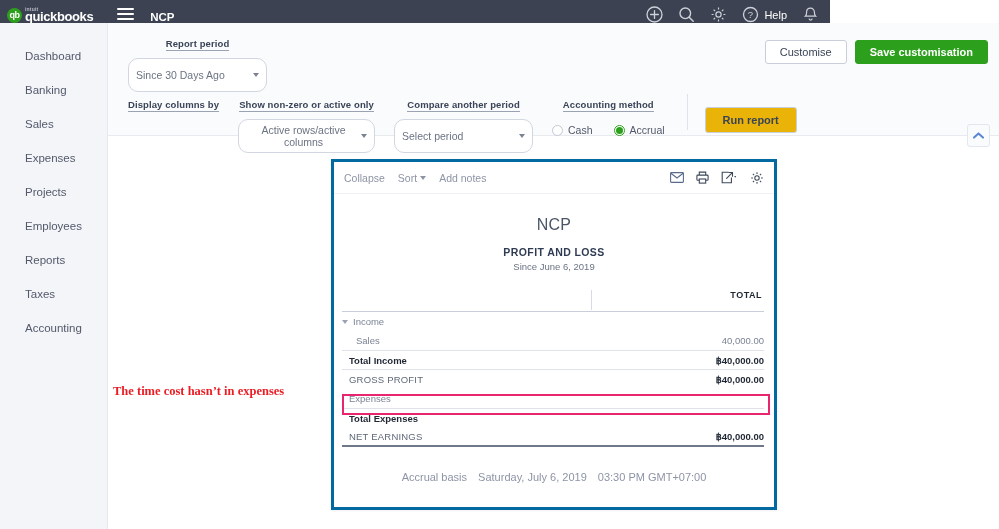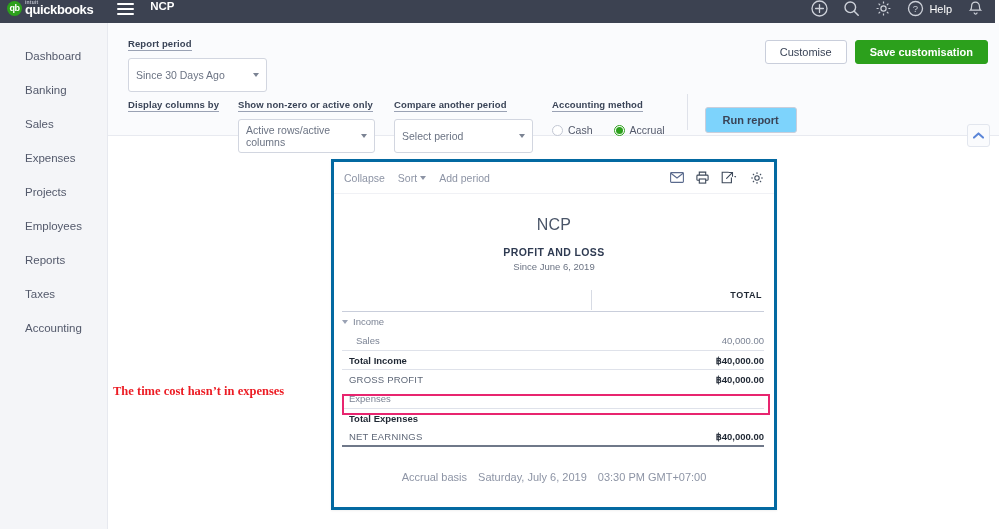--- a/index.html
+++ b/index.html
@@ -6,23 +6,23 @@
   html, body {
     width: 999px; height: 529px;
     font-family: "Liberation Sans", sans-serif;
     background: #ffffff;
     overflow: hidden;
   }
 
   
   .topbar {
     position: absolute; top: 0; left: 0;
-    width: 995px; height: 23px;
+    width: 830px; height: 23px;
     background: #3c4251;
-    display: flex; align-items: flex-start;
+    display: flex; align-items: flex-end;
   }
   .logo-wrap { display: flex; align-items: center; margin-left: 7px; }
   .qb-mark {
     width: 15px; height: 15px; border-radius: 50%;
     background: #2ca01c; color: #fff;
     font-size: 9px; font-weight: bold;
     display: flex; align-items: center; justify-content: center;
     letter-spacing: -0.5px;
   }
   .logo-text { margin-left: 3px; line-height: 1; }
@@ -85,21 +85,21 @@
   }
   .flabel {
     font-size: 9.5px; color: #3a4457;
     font-weight: bold; letter-spacing: 0.1px;
     border-bottom: 1px solid #9aa2b4;
     display: inline-block; padding-bottom: 1px;
     margin-bottom: 7px;
   }
   .select-box, .text-box {
     height: 34px; background: #fff;
-    border: 1px solid #d2d6e0; border-radius: 3px;
+    border: 1px solid #d2d6e0; border-radius: 10px;
     display: flex; align-items: center;
     padding: 14px 7px; font-size: 10.5px; color: #6b7383;
     cursor: pointer; position: relative;
   }
   .caret {
     margin-left: auto;
     width: 0; height: 0;
     border-left: 3.5px solid transparent;
     border-right: 3.5px solid transparent;
     border-top: 4px solid #7b8393;
@@ -150,21 +150,21 @@
     border-radius: 50%; background: #2ca01c;
   }
   .radio span { font-size: 10.5px; color: #53596b; }
 
   .vdiv {
     width: 1px; height: 36px; background: #dfe2ea;
     margin: 0 17px 0 3px; align-self: flex-start;
   }
   .run-btn {
     height: 26px; padding: 0 17px;
-    background: #7dd3fc; border: 1px solid #c9cedb;
+    background: #eab308; border: 1px solid #c9cedb;
     border-radius: 3px; font-size: 11px; color: #3a4457;
     display: flex; align-items: center; justify-content: center;
     cursor: pointer; margin-top: 13px; font-weight: bold;
   }
 
   .collapse-chevron {
     position: absolute; right: 9px; bottom: -12px;
     width: 23px; height: 23px; background: #fafbfd;
     border: 1px solid #e2e6ee; border-radius: 3px;
     display: flex; align-items: center; justify-content: center;
@@ -357,21 +357,21 @@
   <div class="side-item">
       <span>Taxes</span>
     </div>
   <div class="side-item">
       <span>Accounting</span>
     </div>
 </div>
 
 <div class="content">
 
-  <div class="filter-panel" style="height:113px;">
+  <div class="filter-panel" style="height:113px;text-align:center;">
 
     <div class="row1">
       <div class="flabel">Report period</div>
       <div class="boxes">
         <div class="select-box">
           <span>Since 30 Days Ago</span>
           <span class="caret"></span>
         </div>
       </div>
     </div>
@@ -436,21 +436,21 @@
 
       <div class="rtoolbar">
         <div class="rtb-link">
           <span>Collapse</span>
         </div>
         <div class="rtb-link">
           <span>Sort</span>
           <span class="rtb-caret"></span>
         </div>
         <div class="rtb-link">
-          <span>Add period</span>
+          <span>Add notes</span>
         </div>
 
         <div class="rtb-icons">
           <div class="rtb-icon">
             <svg width="14" height="11" viewBox="0 0 14 11">
                 <rect x="0.6" y="0.6" width="12.8" height="9.8" rx="0.8" fill="none" stroke="#5a6a8d" stroke-width="1.1"></rect>
                 <path d="M0.9 1.2L7 6 13.1 1.2" fill="none" stroke="#5a6a8d" stroke-width="1.1"></path>
               </svg>
           </div>
           <div class="rtb-icon">

